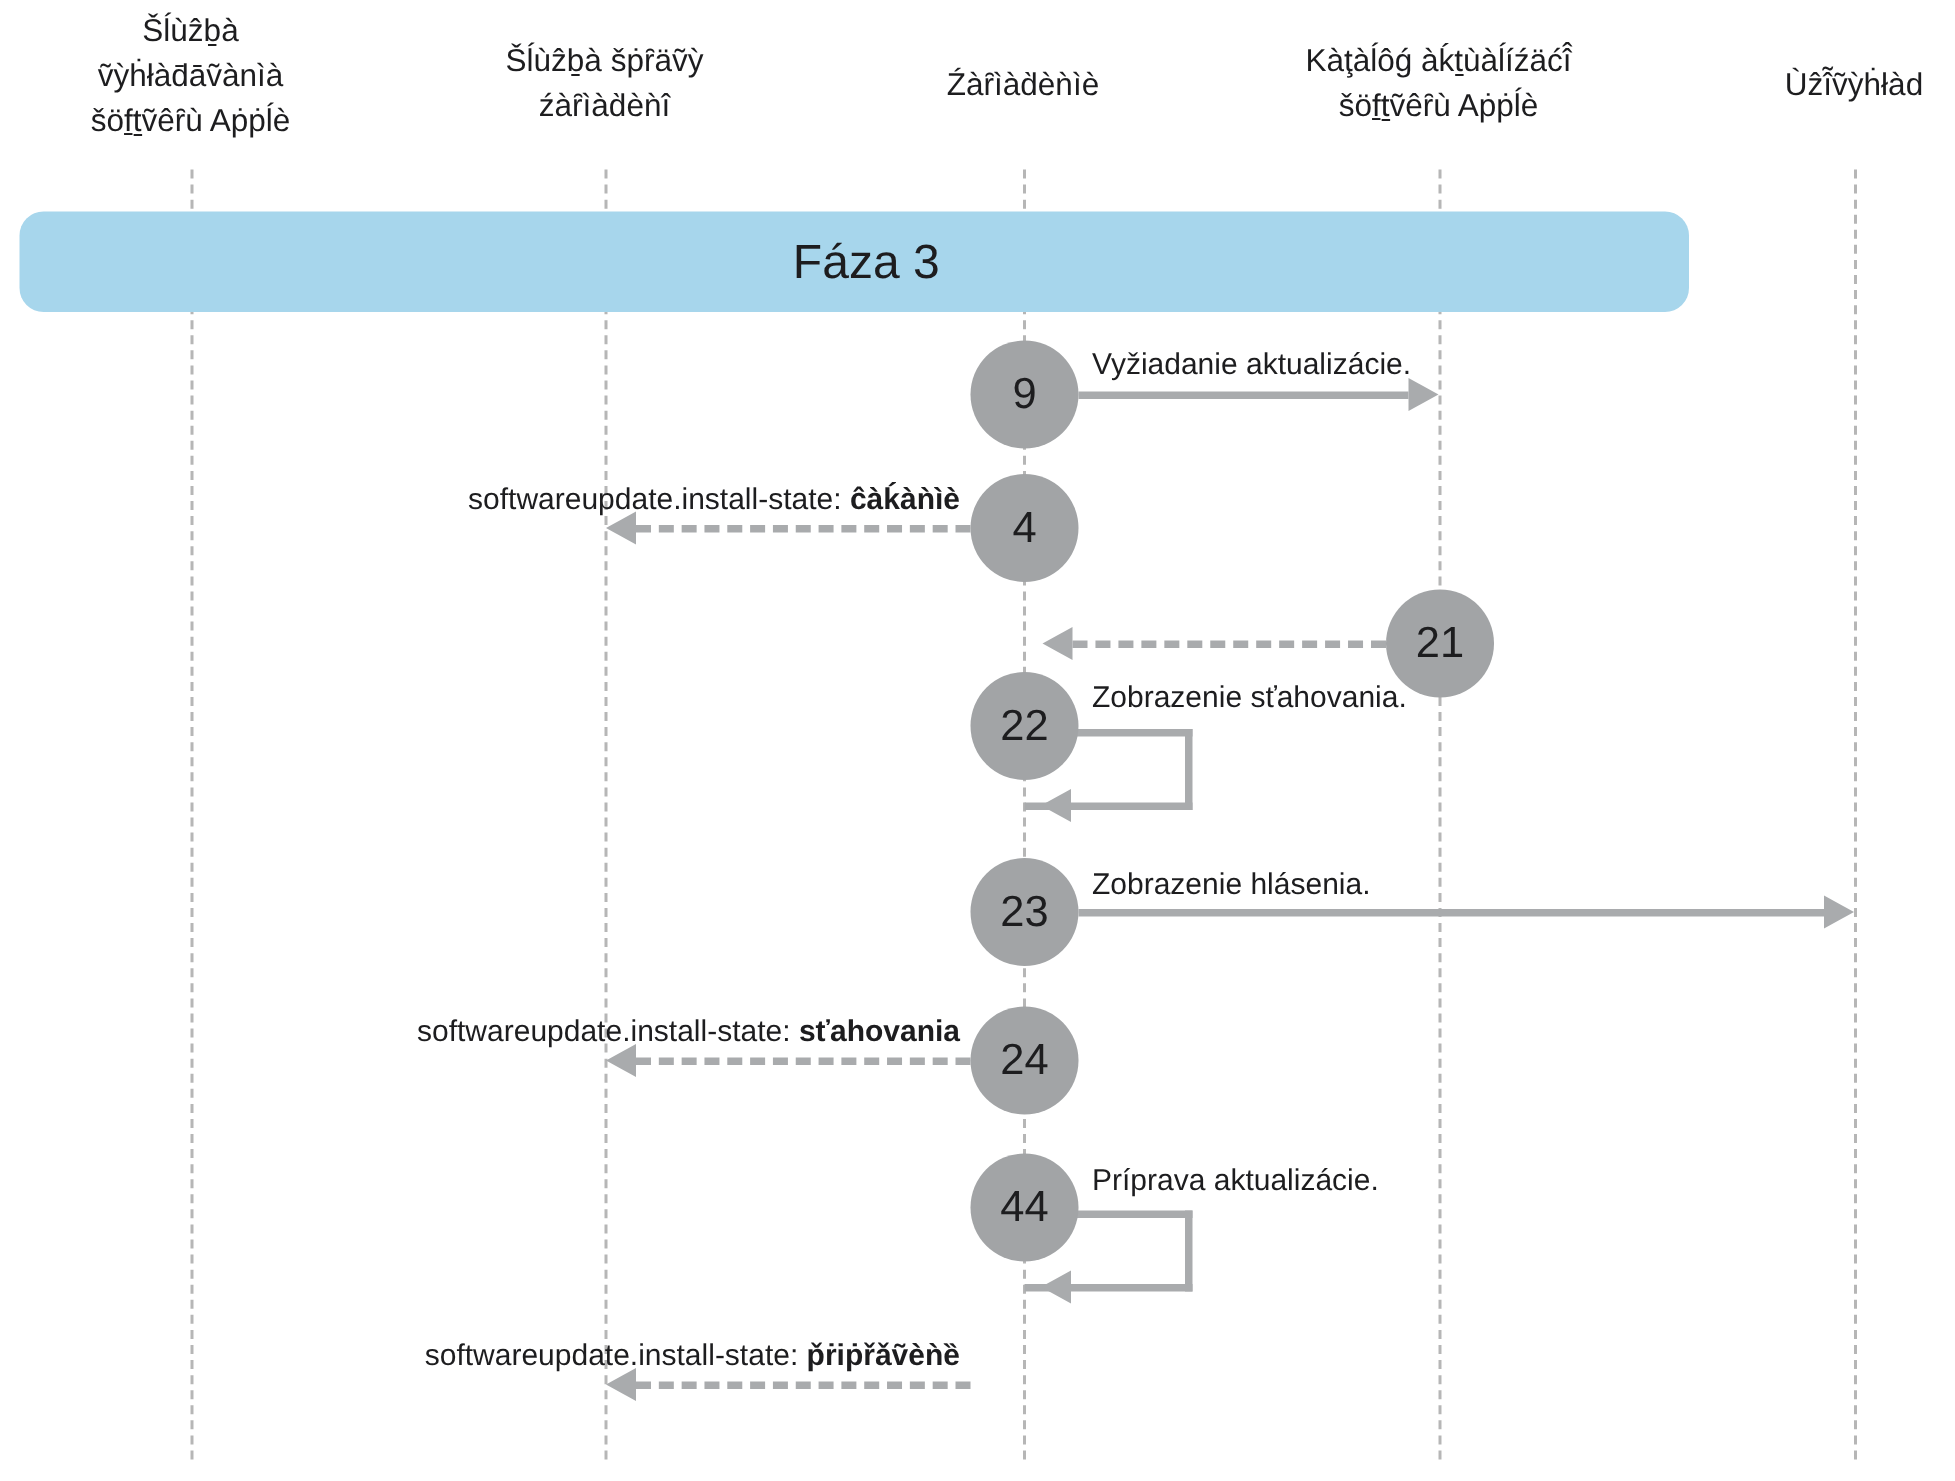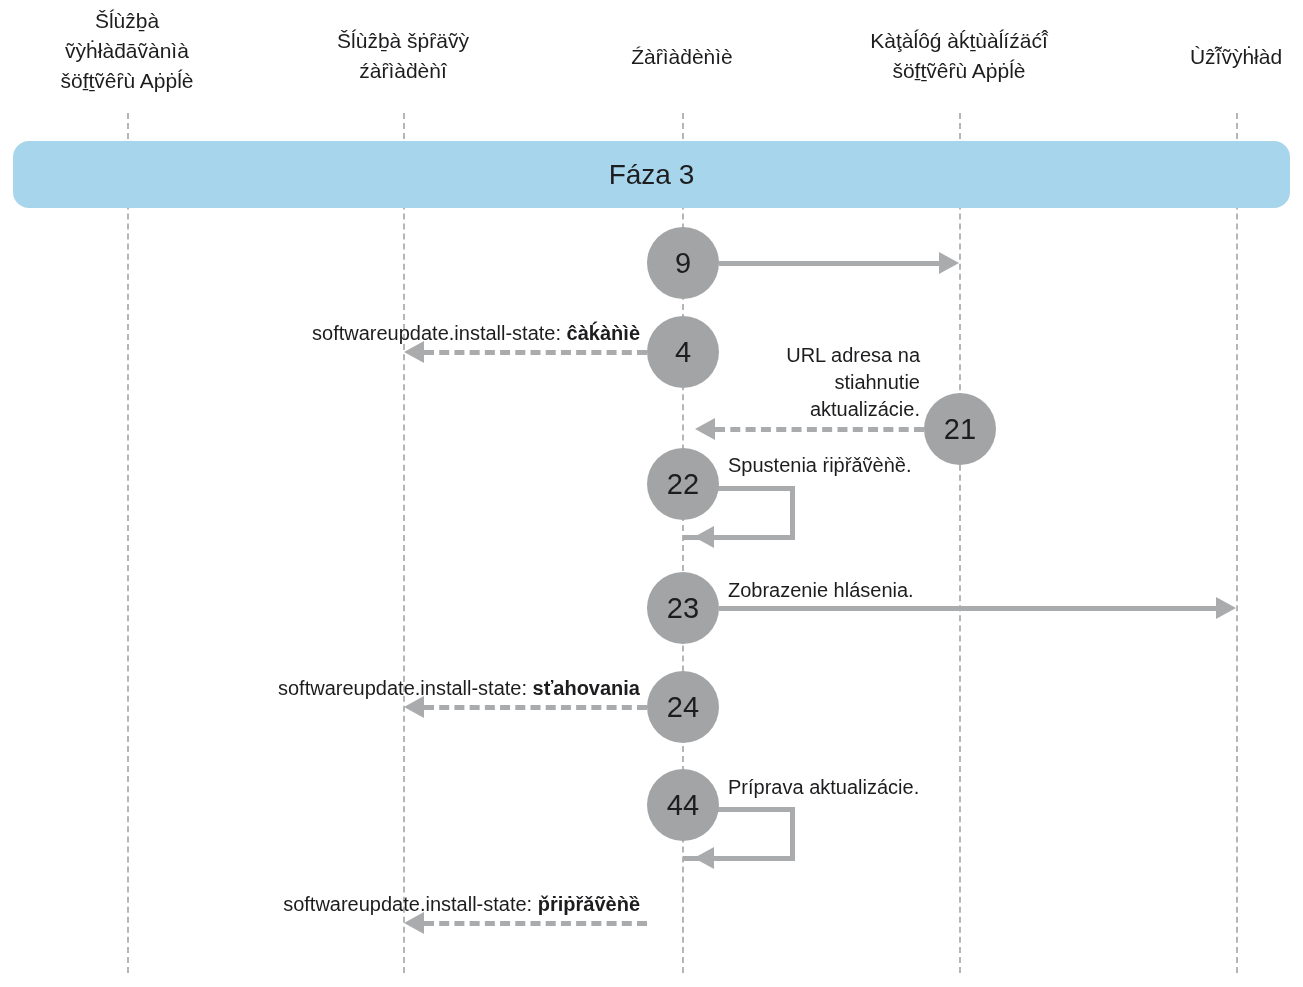--- a/index.html
+++ b/index.html
@@ -32,29 +32,30 @@
     text-align: center;
     font-size: 21px;
     line-height: 30px;
     white-space: nowrap;
     z-index: 3;
   }
   .banner {
     position: absolute;
     left: 13px;
     top: 141px;
-    width: 1277px;
+    width: 1097px;
     height: 67px;
     background: var(--banner-bg);
     border-radius: 16px;
     display: flex;
     align-items: center;
     justify-content: center;
-    font-size: 28px;
+    font-size: 32px;
     z-index: 2;
+    padding-left: 16px;
   }
   .circle {
     position: absolute;
     width: 72px;
     height: 72px;
     border-radius: 50%;
     background: var(--circle-bg);
     display: flex;
     align-items: center;
     justify-content: center;
@@ -128,47 +129,43 @@
   <div class="lane-header" style="left:959px; top:26px">
     <div>Kàţàĺôǵ àḱṯùàĺíźäćî̂</div>
     <div>šöf̱ṯṽêȓù Aṗṗĺè</div>
   </div>
   <div class="lane-header" style="left:1236px; top:42px">
     <div>Ùẑî̃ṽỳḣłàd</div>
   </div>
 
   <div class="banner">Fáza 3</div>
 
+  <div class="label" style="left:728px; top:230px">Vyžiadanie aktualizácie.</div>
   <div class="hline" style="left:719px; top:261px; width:220px"></div>
   <div class="head-right" style="left:939px; top:252px"></div>
   <div class="circle" style="left:683px; top:263px">
     <span>9</span>
   </div>
 
   <div class="label right" style="right:663px; top:320px">
     <span>softwareupdate.install-state: </span><b>ĉàḱàǹìè</b>
   </div>
   <div class="hline dashed" style="left:424px; top:350px; width:223px"></div>
   <div class="head-left" style="left:404px; top:341px"></div>
   <div class="circle" style="left:683px; top:352px">
     <span>4</span>
   </div>
 
-  <div class="label right" style="right:383px; top:342px">
-    <div>URL adresa na</div>
-    <div>stiahnutie</div>
-    <div>aktualizácie.</div>
-  </div>
   <div class="hline dashed" style="left:715px; top:427px; width:209px"></div>
   <div class="head-left" style="left:695px; top:418px"></div>
   <div class="circle" style="left:960px; top:429px">
     <span>21</span>
   </div>
 
-  <div class="label" style="left:728px; top:452px">Spustenia ṙiṗřǎṽèǹȅ.</div>
+  <div class="label" style="left:728px; top:452px">Zobrazenie sťahovania.</div>
   <div class="loop" style="left:683px; top:486px; width:112px; height:54px"></div>
   <div class="head-left" style="left:694px; top:526px"></div>
   <div class="circle" style="left:683px; top:484px">
     <span>22</span>
   </div>
 
   <div class="label" style="left:728px; top:577px">Zobrazenie hlásenia.</div>
   <div class="hline" style="left:719px; top:606px; width:497px"></div>
   <div class="head-right" style="left:1216px; top:597px"></div>
   <div class="circle" style="left:683px; top:608px">

